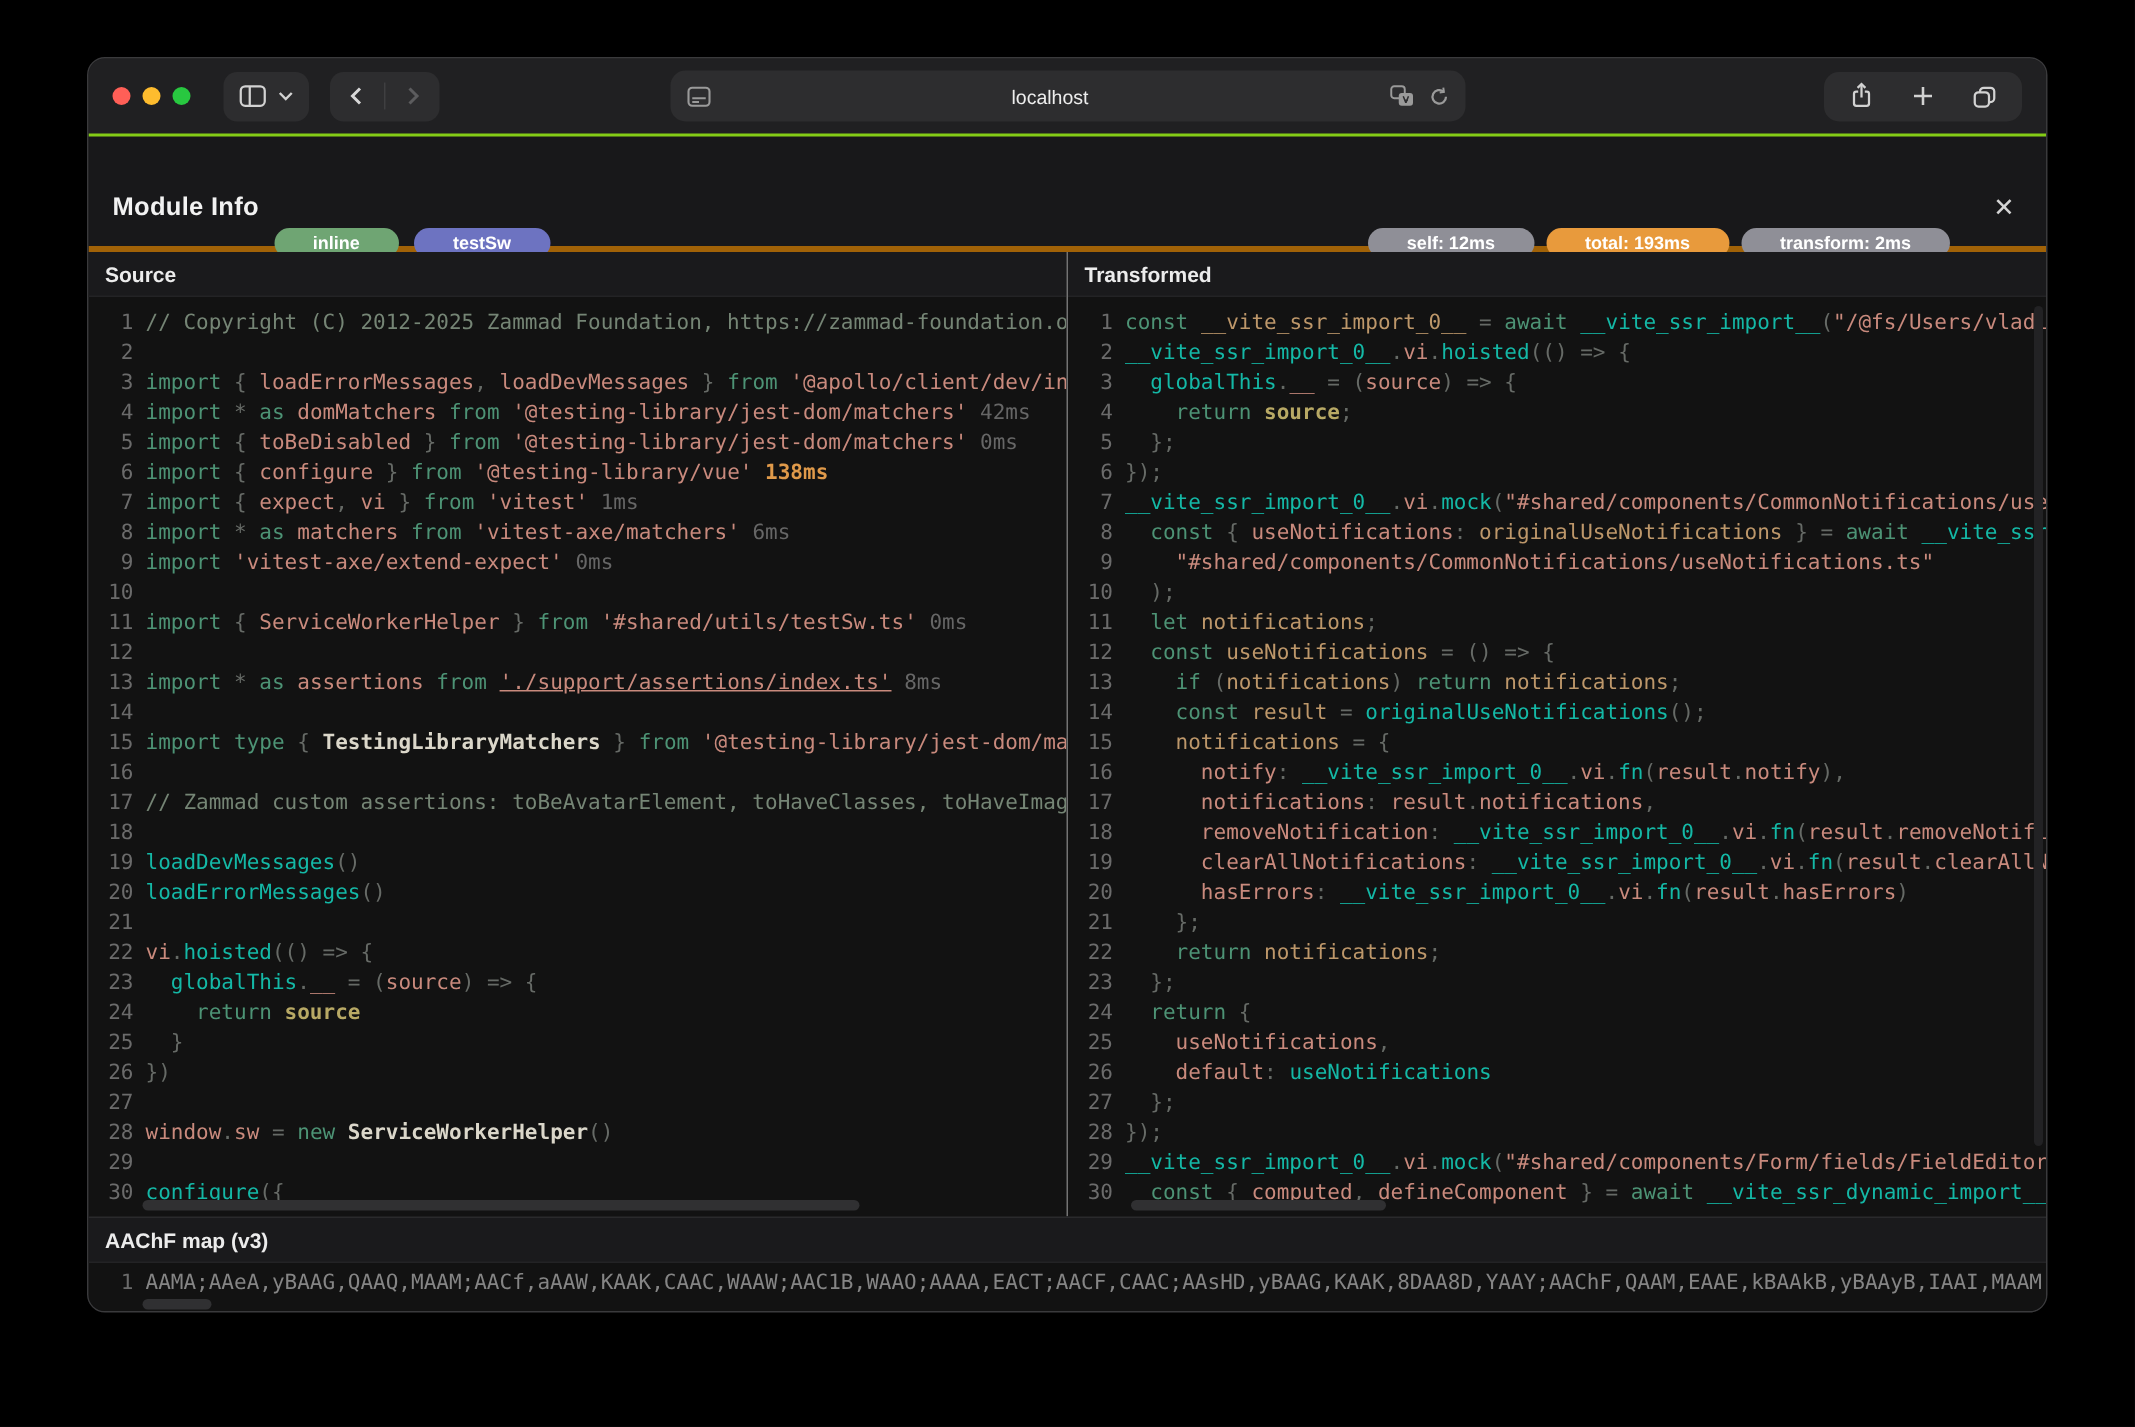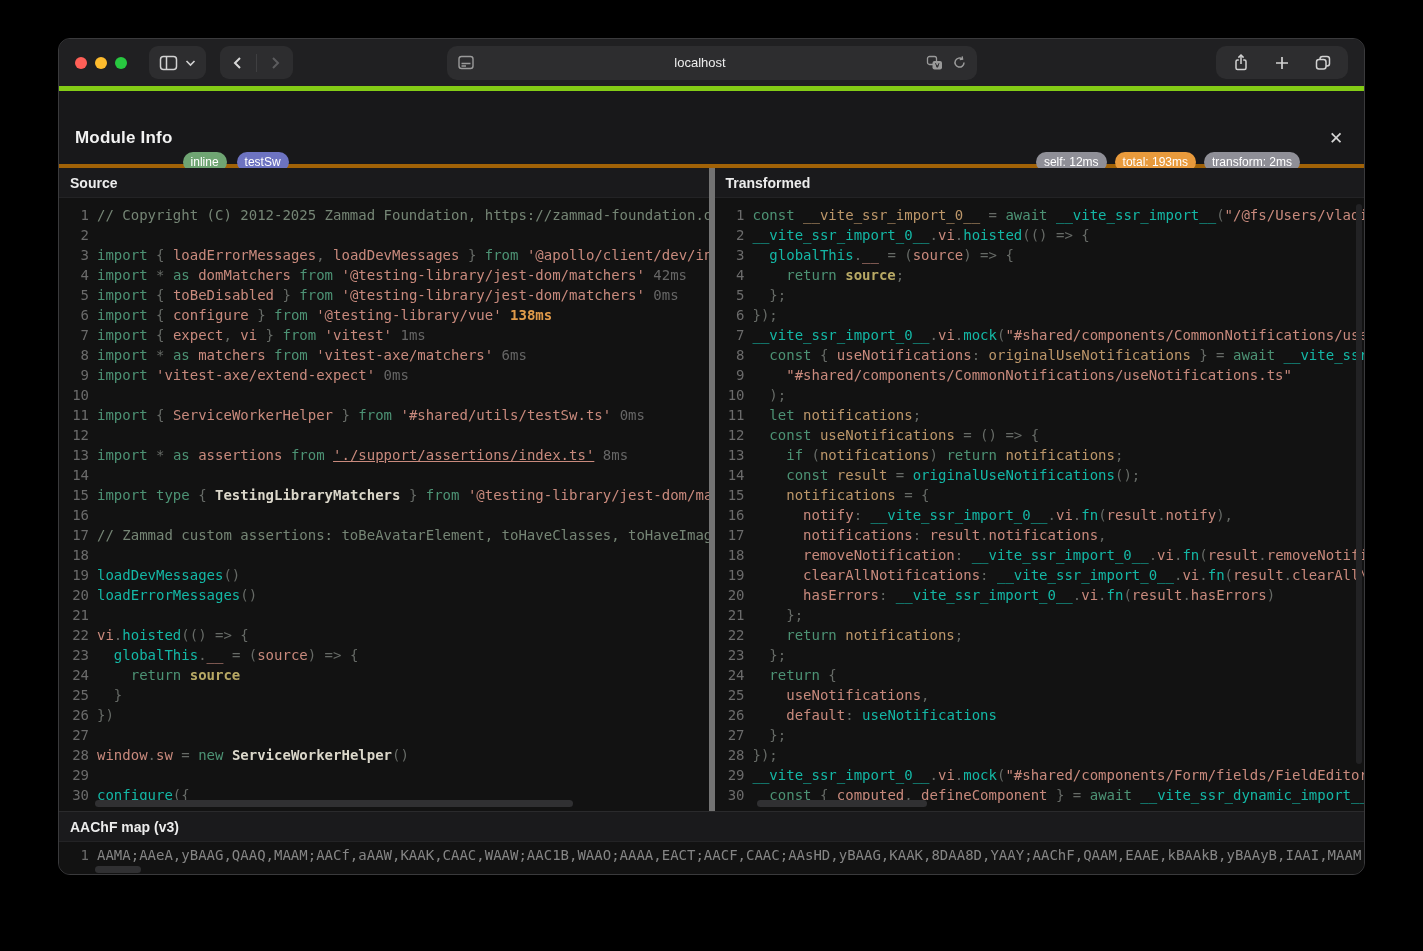--- a/index.html
+++ b/index.html
@@ -2,53 +2,53 @@
 <html><head>
 <meta charset="utf-8">
 <style>
   * { margin:0; padding:0; box-sizing:border-box; }
   html,body { width:1423px; height:951px; background:#000; overflow:hidden;
               font-family:"Liberation Sans", sans-serif; }
   .window { position:absolute; left:58px; top:38px; width:1307px; height:837px;
             background:#161618; border:1px solid #3a3a3c; border-radius:12px; overflow:hidden; }
 
   
-  .toolbar { height:52px; background:#202022; border-bottom:5px solid #84cc16;
+  .toolbar { height:52px; background:#202022; border-bottom:2px solid #84cc16;
              display:flex; align-items:center; padding:0 16px; position:relative; }
   .lights { display:flex; gap:8px; }
   .light { width:12px; height:12px; border-radius:50%; }
   .l-red{background:#ff5f57;} .l-yellow{background:#febc2e;} .l-green{background:#28c840;}
   .tb-group { background:#2d2d2f; border-radius:9px; height:33px; display:flex; align-items:center; }
   .sidebar-group { margin-left:22px; padding:0 10px; gap:7px; }
   .nav-group { margin-left:14px; }
   .nav-btn { width:36px; height:33px; display:flex; align-items:center; justify-content:center; }
   .nav-div { width:1px; height:18px; background:#3f3f41; }
   .urlbar { position:absolute; left:50%; transform:translateX(-50%); width:530px; height:34px;
             background:#2d2d2f; border-radius:10px; display:flex; align-items:center; padding:0 10px; }
   .url-text { flex:1; text-align:center; color:#ededed; font-size:13px; }
   .url-right { display:flex; align-items:center; gap:9px; }
   .right-group { margin-left:auto; padding:0 16px; gap:24px; border-radius:10px; }
   svg { display:block; }
 
   
   .mod-header { height:77px; padding:13px 16px 0 16px; background:#18181a; border-bottom:4px solid #a16207; }
   .mod-row1 { display:flex; align-items:center; }
   .mod-title { color:#f2f2f2; font-size:17px; font-weight:bold; letter-spacing:.2px; }
-  .badge { border-radius:999px; padding:3px 8px; font-size:12px; font-weight:normal; color:#fff; margin-left:10px;margin-top:48px; }
+  .badge { border-radius:999px; padding:3px 26px; font-size:12px; font-weight:bold; color:#fff; margin-left:10px;margin-top:48px; }
   .b-green{ background:#6fa573; } .b-purple{ background:#6d73c1; }
   .mod-right { margin-left:auto; display:flex; align-items:center; gap:8px; }
   .t-gray{ background:#8f8f97; } .t-orange{ background:#e89a3c; }
   .close-btn { margin-left:16px; width:24px; height:24px; display:flex; align-items:center; justify-content:center;
                color:#d4d4d4; font-size:17px; cursor:pointer; }
   .mod-path { margin-top:8px; font-family:"DejaVu Sans Mono", monospace; font-size:13px; color:#8e8e8e; }
 
   
   .panes { display:flex; height:643px; }
   .pane { flex:1; min-width:0; background:#121212; position:relative; overflow:hidden; }
-  .pane + .pane { border-left:6px solid #737373; }
+  .pane + .pane { border-left:1px solid #737373; }
   .pane-header { height:30px; background:#1a1a1c; border-bottom:1px solid #232325;
                  display:flex; align-items:center; padding:0 11px;
                  font-size:14px; font-weight:bold; color:#ececec; }
   .code { font-family:"DejaVu Sans Mono", monospace; font-size:14px; line-height:20px;
           white-space:pre; padding-top:7px; height:calc(100% - 30px); overflow:hidden; }
   .cl { display:flex; height:20px; }
   .ln { flex:none; width:30px; text-align:right; color:#6b6b6b; user-select:none; }
   .lc { padding-left:8px; flex:none; }
   
   .tk-c{color:#758575;} .tk-k{color:#4d9375;} .tk-p{color:#666a66;}

